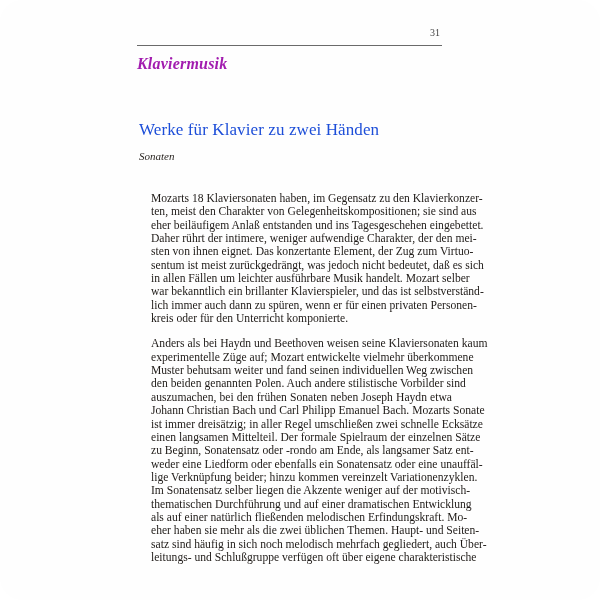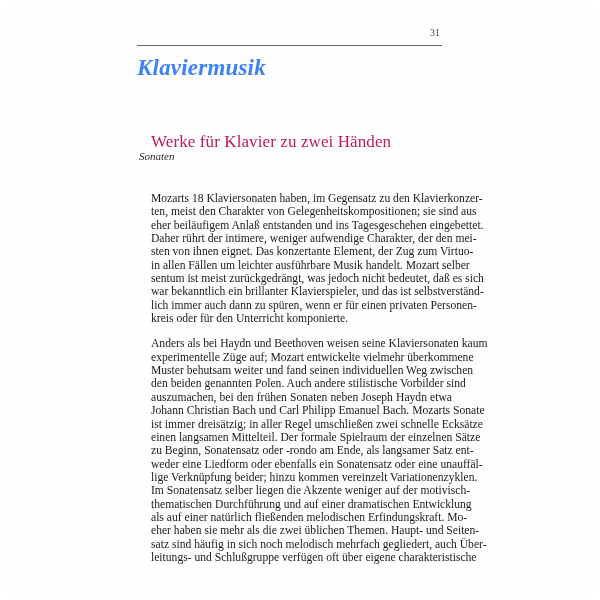--- a/index.html
+++ b/index.html
@@ -31,35 +31,35 @@
       top: 45px;
       left: 137px;
       width: 305px;
       height: 1px;
       background: #6a6a6a;
     }
     .chapter-title {
       position: absolute;
       top: 55px;
       left: 137px;
-      font-size: 23px;
+      font-size: 16px;
       font-weight: bold;
       font-style: italic;
       letter-spacing: 0.2px;
-      color: #3b82f6;
+      color: #a21caf;
       margin: 0;
     }
     .section-title {
       position: absolute;
       top: 120px;
       left: 139px;
       font-size: 17px;
       font-weight: normal;
-      color: #be185d;
-      margin: 12px;
+      color: #1d4ed8;
+      margin: 0;
       letter-spacing: 0.1px;
       text-align: right;
     }
     .subsection-title {
       position: absolute;
       top: 150px;
       left: 139px;
       font-size: 11px;
       font-style: italic;
       font-weight: normal;
@@ -101,22 +101,22 @@
   <h2 class="section-title">Werke für Klavier zu zwei Händen</h2>
   <h3 class="subsection-title">Sonaten</h3>
 
   <div class="body-text">
     <p>
       <span class="line">Mozarts 18 Klaviersonaten haben, im Gegensatz zu den Klavierkonzer-</span>
       <span class="line">ten, meist den Charakter von Gelegenheitskompositionen; sie sind aus</span>
       <span class="line">eher beiläufigem Anlaß entstanden und ins Tagesgeschehen eingebettet.</span>
       <span class="line">Daher rührt der intimere, weniger aufwendige Charakter, der den mei-</span>
       <span class="line">sten von ihnen eignet. Das konzertante Element, der Zug zum Virtuo-</span>
+      <span class="line">sentum ist meist zurückgedrängt, was jedoch nicht bedeutet, daß es sich</span>
       <span class="line">in allen Fällen um leichter ausführbare Musik handelt. Mozart selber</span>
-      <span class="line">sentum ist meist zurückgedrängt, was jedoch nicht bedeutet, daß es sich</span>
       <span class="line">war bekanntlich ein brillanter Klavierspieler, und das ist selbstverständ-</span>
       <span class="line">lich immer auch dann zu spüren, wenn er für einen privaten Personen-</span>
       <span class="line last">kreis oder für den Unterricht komponierte.</span>
     </p>
     <p>
       <span class="line">Anders als bei Haydn und Beethoven weisen seine Klaviersonaten kaum</span>
       <span class="line">experimentelle Züge auf; Mozart entwickelte vielmehr überkommene</span>
       <span class="line">Muster behutsam weiter und fand seinen individuellen Weg zwischen</span>
       <span class="line">den beiden genannten Polen. Auch andere stilistische Vorbilder sind</span>
       <span class="line">auszumachen, bei den frühen Sonaten neben Joseph Haydn etwa</span>

